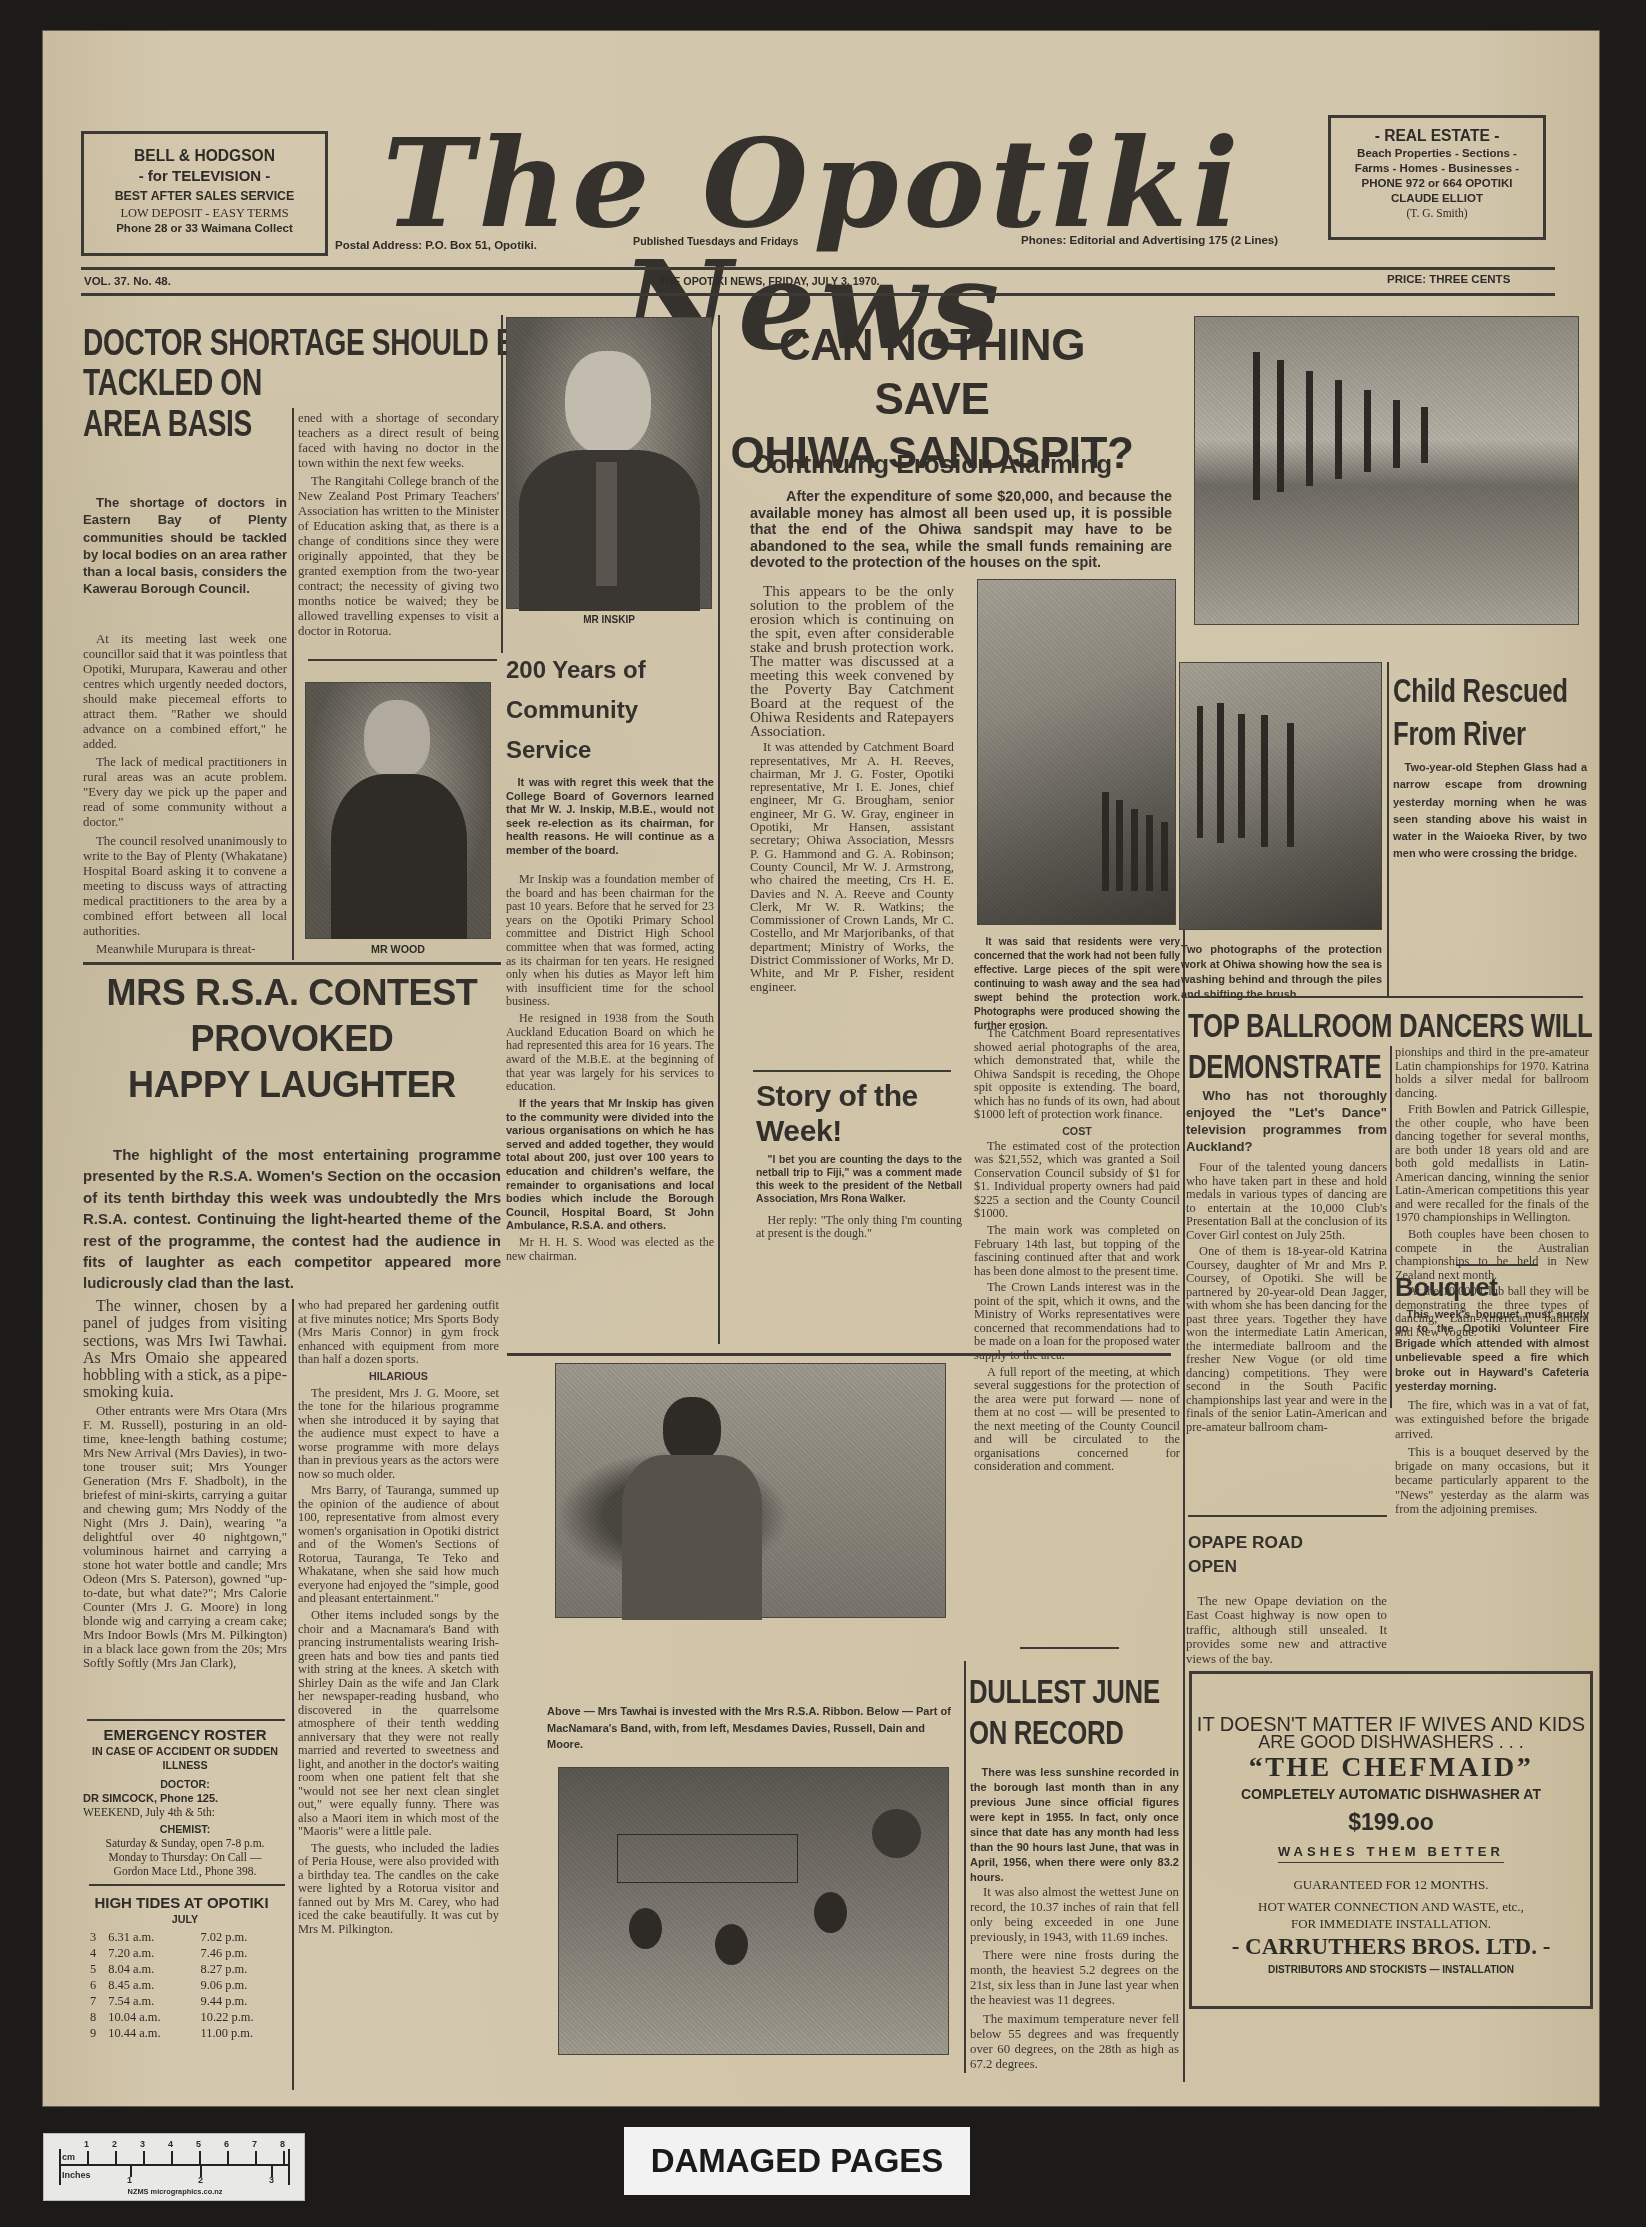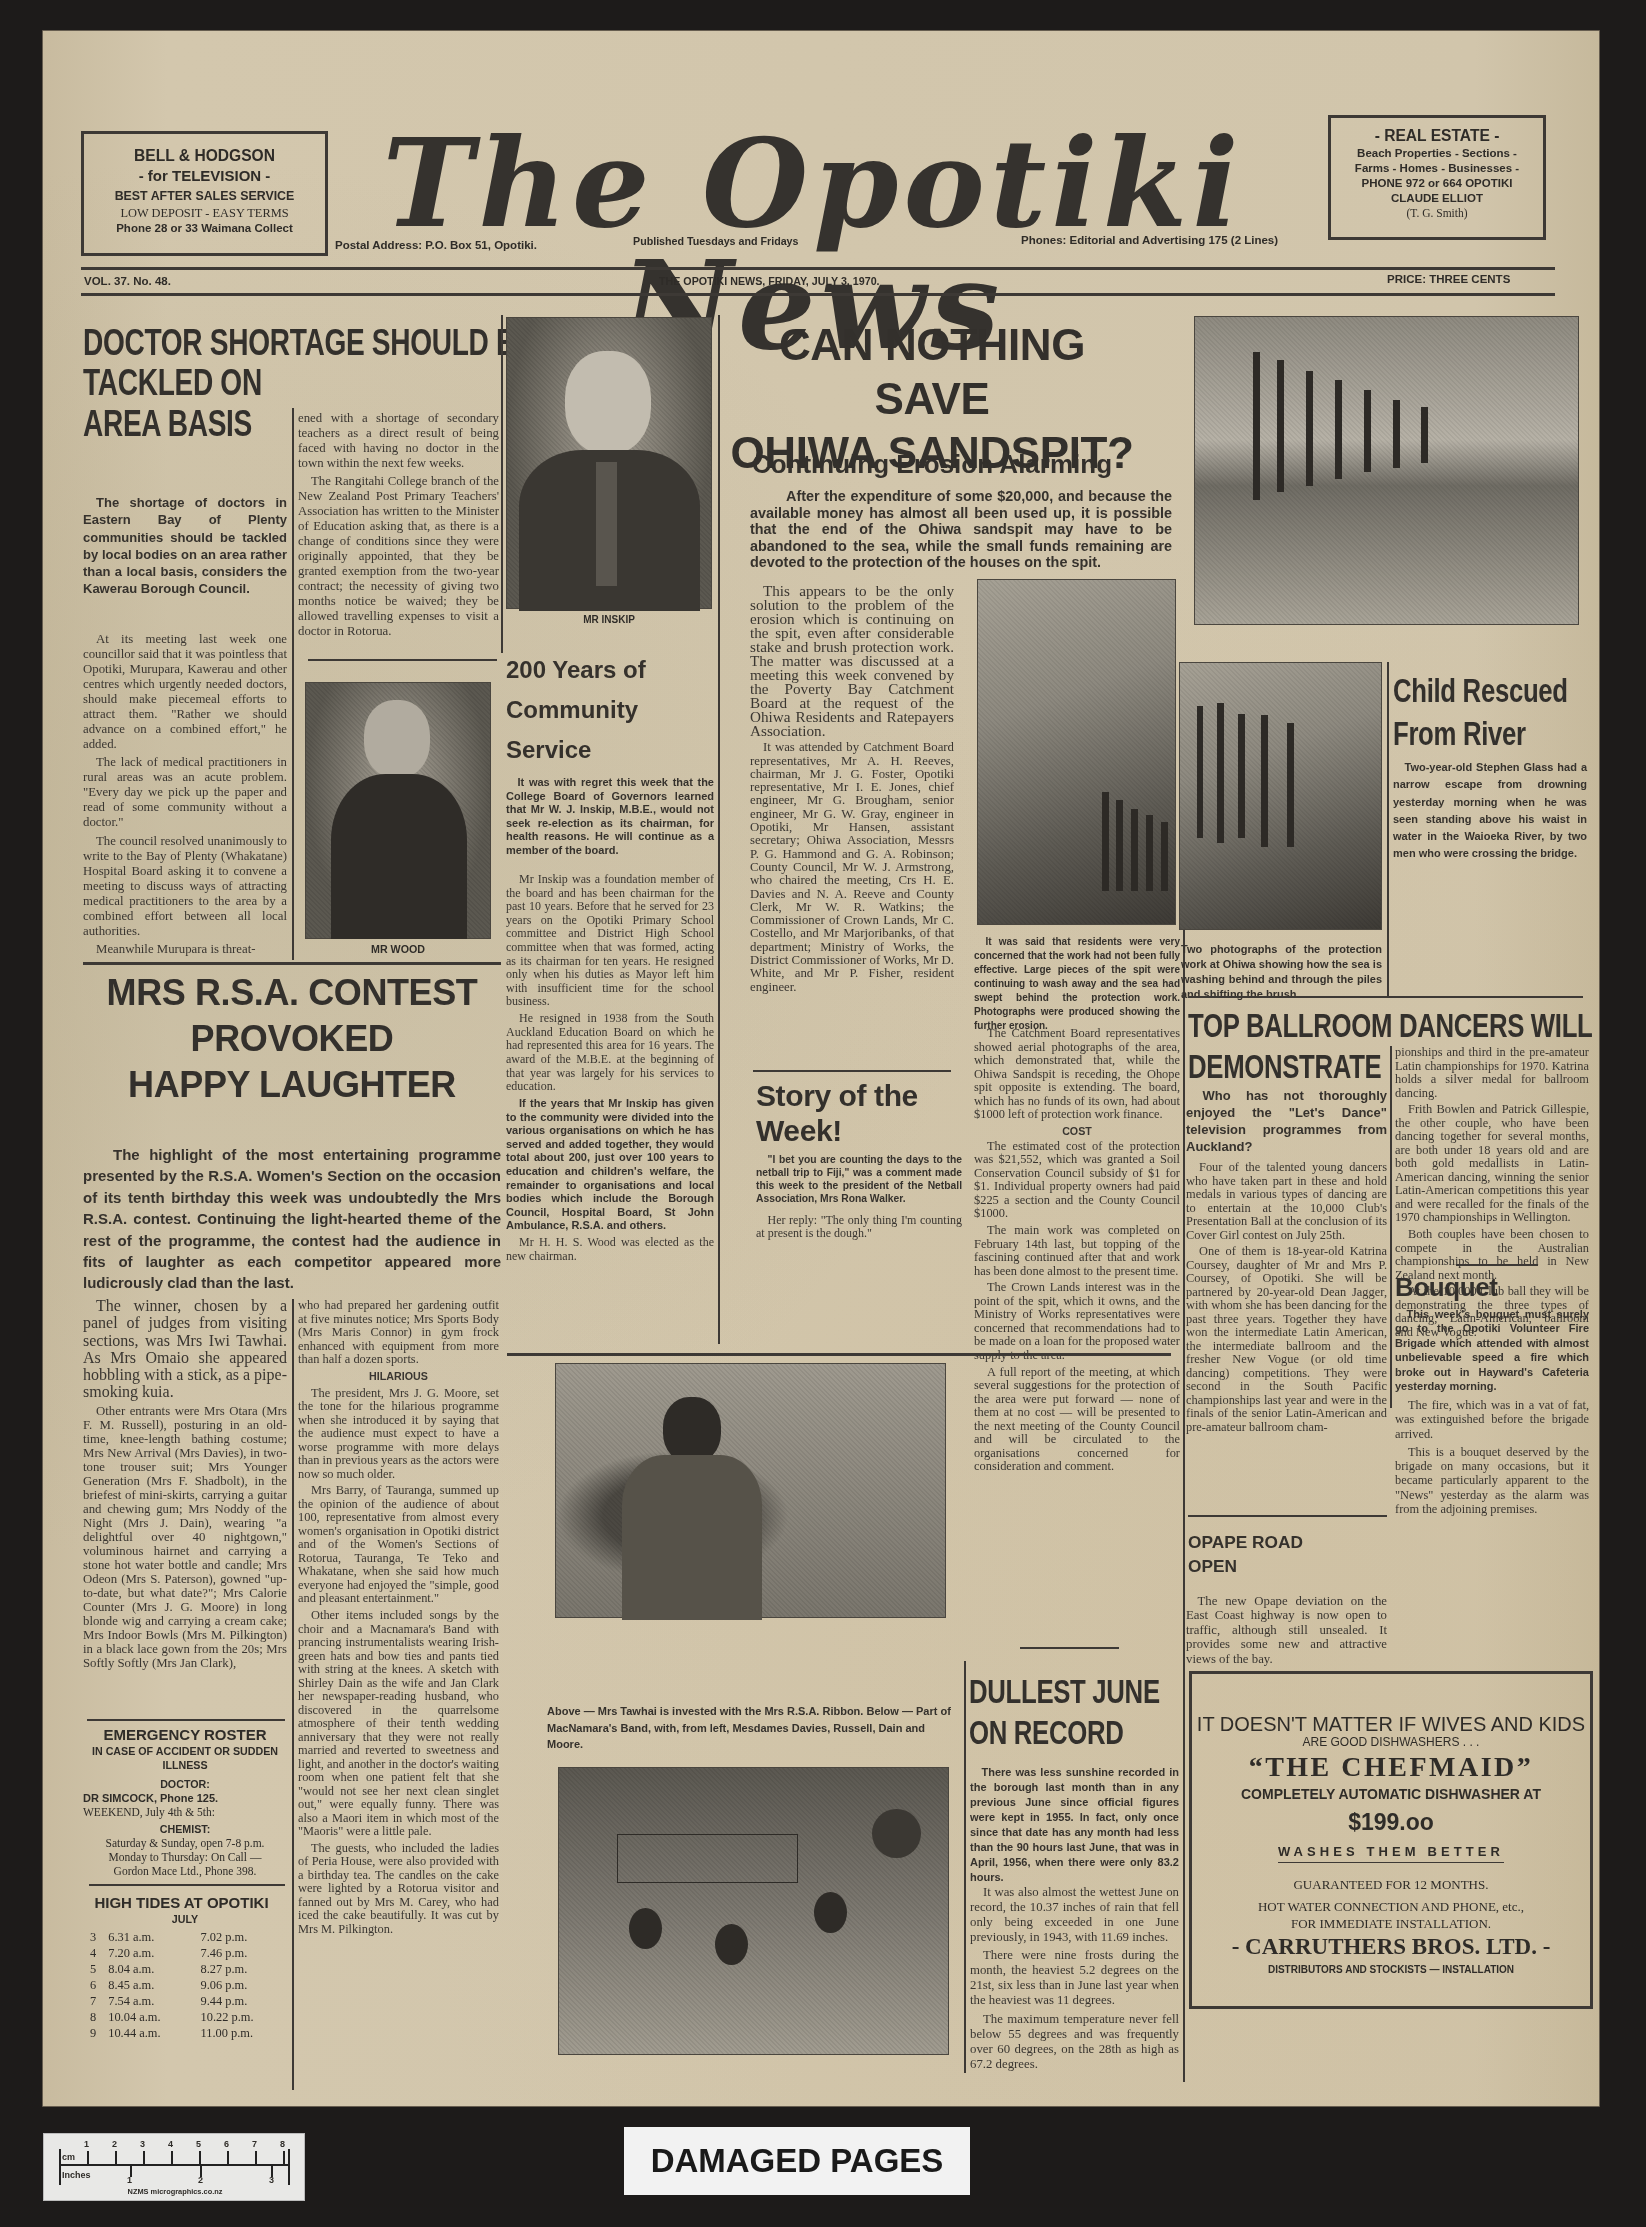--- a/index.html
+++ b/index.html
@@ -250,27 +250,27 @@
   <div class="rule-h thin" style="left:1145px; top:1484px; width:199px;"></div>
 
   <div class="abs sans bold" style="left:1145px; top:1499px; font-size:17.3px; line-height:24px; color:#35312c;">
     <div>OPAPE ROAD</div>
     <div>OPEN</div>
   </div>
   <div class="abs body-text" style="left:1143px; top:1563px; width:201px; font-size:12.8px; line-height:14.4px; text-indent:11.5px;">The new Opape deviation on the East Coast highway is now open to traffic, although still unsealed. It provides some new and attractive views of the bay.</div>
 
   <div class="abs box center" style="left:1146px; top:1640px; width:404px; height:338px; padding-top:41px;">
     <div class="sans" style="font-size:20px; line-height:18px;">IT DOESN'T MATTER IF WIVES AND KIDS</div>
-    <div class="sans" style="font-size:12px; line-height:18px;">ARE GOOD DISHWASHERS . . .</div>
+    <div class="sans" style="font-size:18px; line-height:18px;">ARE GOOD DISHWASHERS . . .</div>
     <div class="serif bold" style="font-size:28px; line-height:31px; letter-spacing:2.5px;">“THE CHEFMAID”</div>
     <div class="sans bold" style="font-size:14px; line-height:25px;">COMPLETELY AUTOMATIC DISHWASHER AT</div>
     <div class="sans bold" style="font-size:23px; line-height:30px;">$199.oo</div>
     <div class="sans bold" style="font-size:13px; letter-spacing:4.1px; line-height:20px; display:inline-block; border-bottom:1.6px solid #3d3935; margin:5px 0 10px;">WASHES THEM BETTER</div>
     <div class="serif" style="font-size:13px; line-height:23px;">GUARANTEED FOR 12 MONTHS.</div>
-    <div class="serif" style="font-size:13px; line-height:16.5px; margin-top:3.3px;">HOT WATER CONNECTION AND PHONE, etc.,</div>
+    <div class="serif" style="font-size:13px; line-height:16.5px; margin-top:3.3px;">HOT WATER CONNECTION AND WASTE, etc.,</div>
     <div class="serif" style="font-size:13px; line-height:16.5px;">FOR IMMEDIATE INSTALLATION.</div>
     <div class="serif bold" style="font-size:23px; line-height:30px;">- CARRUTHERS BROS. LTD. -</div>
     <div class="sans bold" style="font-size:10px; line-height:16.5px;">DISTRIBUTORS AND STOCKISTS — INSTALLATION</div>
   </div>
 
   <div class="rule-h" style="left:40px; top:931px; width:418px;"></div>
   <div class="abs head-xl center" style="left:40px; top:939px; width:418px; font-size:36px; line-height:46px;">
     <div>MRS R.S.A. CONTEST</div>
     <div>PROVOKED</div>
     <div>HAPPY LAUGHTER</div>

